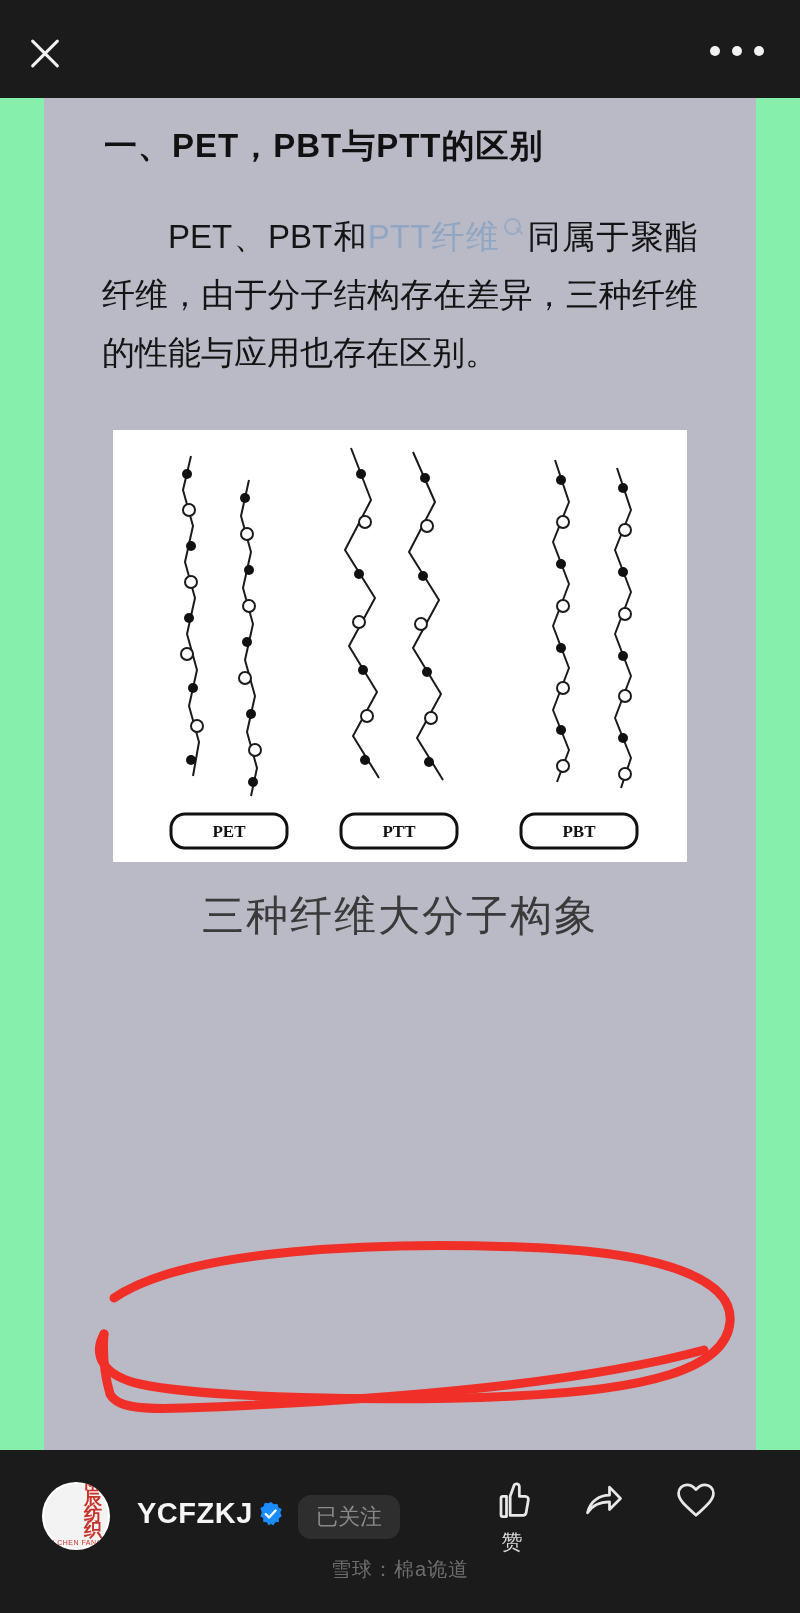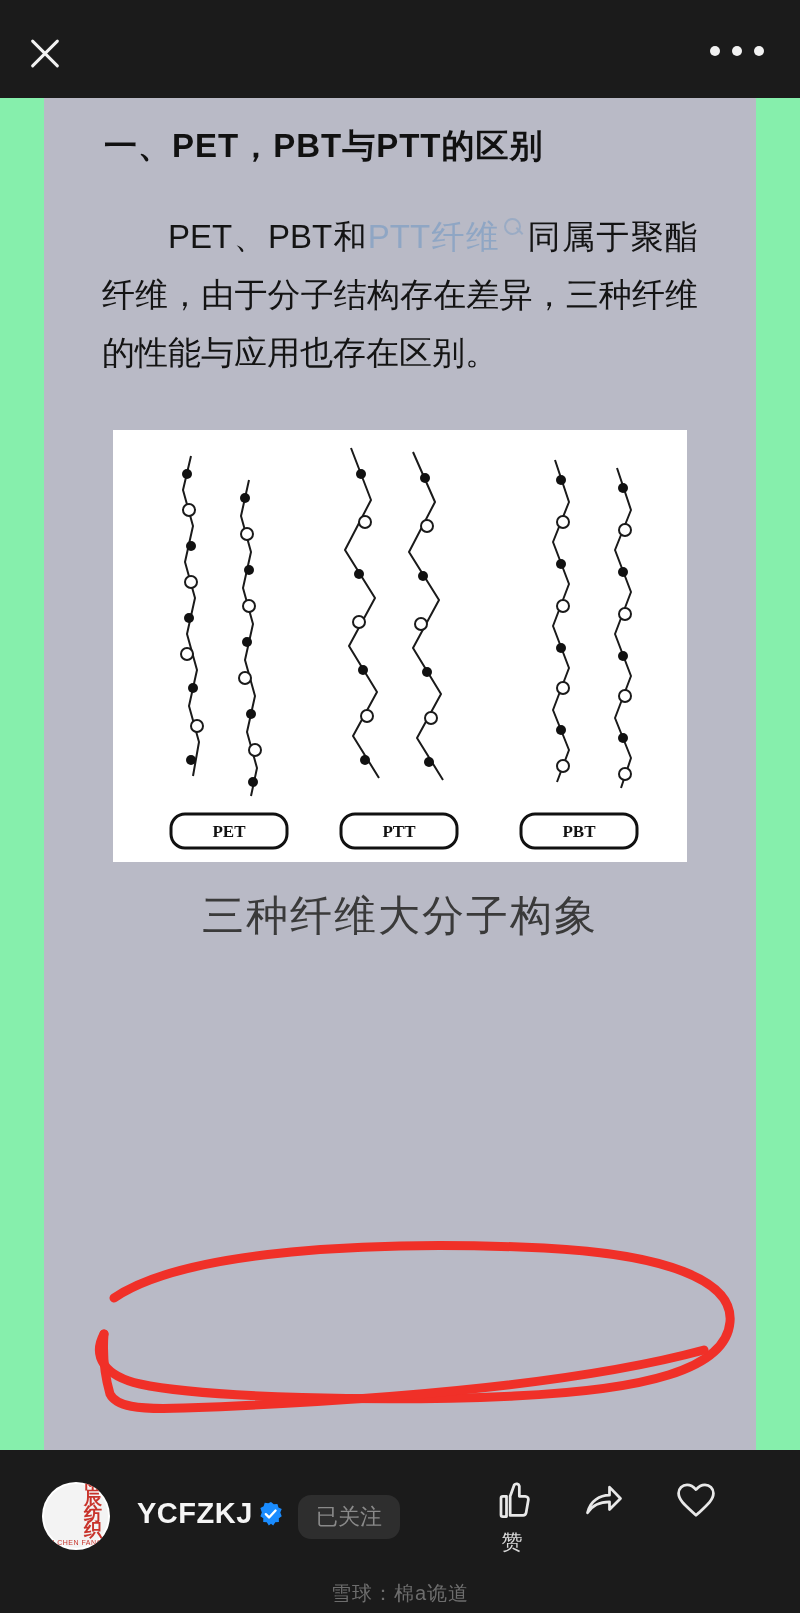--- a/index.html
+++ b/index.html
@@ -186,21 +186,20 @@
   .act-fav { left: 654px; }
 
   .watermark {
     position: absolute;
     left: 0; top: 1556px;
     width: 800px;
     text-align: center;
     font-size: 20px;
     color: #6d6d6d;
     letter-spacing: 1px;
-    margin-top: 24px;
   }
 </style>
 </head>
 <body>
 
 <div id="app">
 
   <div class="topbar">
     <div class="close-icon"></div>
     <div class="more-icon">

